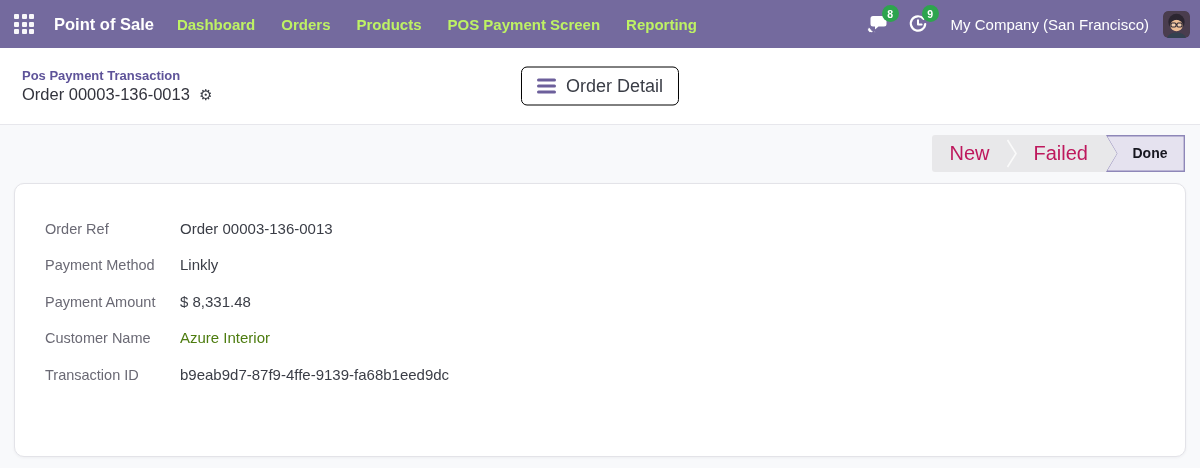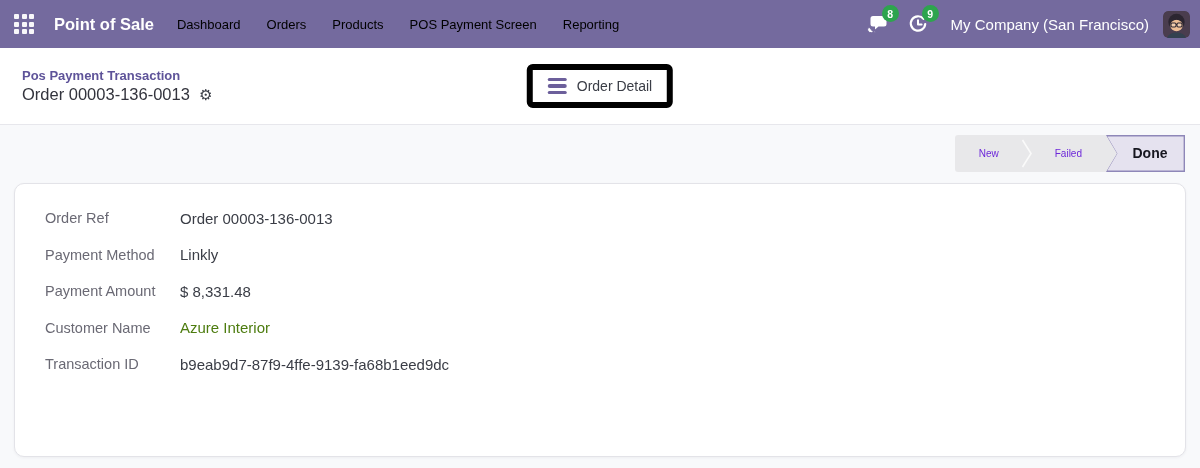--- a/index.html
+++ b/index.html
@@ -7,69 +7,69 @@
   body { font-family:"Liberation Sans", sans-serif; background:#f8f9fb; color:#33343d; }
 
   
   .navbar { height:48px; background:#746A9E; display:flex; align-items:center; color:#fff; }
   .apps-btn { width:48px; height:48px; display:flex; align-items:center; justify-content:center;
               background:transparent; border:none; cursor:pointer; }
   .grid-icon { display:grid; grid-template-columns:repeat(3,5px); grid-template-rows:repeat(3,5px); gap:2.5px; }
   .grid-icon i { background:#fff; opacity:.95; border-radius:1px; }
   .brand { font-size:16.5px; font-weight:700; margin:0 10px 0 6px; white-space:nowrap; cursor:pointer; }
   .menu { display:flex; align-items:center; height:100%; }
-  .menu-item { color:#000000; font-size:13px; padding:0 13px; height:100%; display:flex; align-items:center;
-               text-decoration:none; white-space:nowrap; cursor:pointer; }
+  .menu-item { color:#bef264; font-size:15px; padding:0 13px; height:100%; display:flex; align-items:center;
+               text-decoration:none; white-space:nowrap; cursor:pointer;font-weight:bold; }
   .nav-spacer { flex:1; }
   .systray { display:flex; align-items:center; gap:6px; padding-right:10px; }
   .tray-item { position:relative; width:34px; height:34px; display:flex; align-items:center;
                justify-content:center; cursor:pointer; }
   .badge { position:absolute; top:-2px; right:-4px; min-width:17px; height:17px; border-radius:9px;
            background:#2DA44E; color:#fff; font-size:10.5px; font-weight:700; display:flex;
            align-items:center; justify-content:center; padding:0 4px; }
   .company { font-size:15px; margin:0 8px 0 10px; white-space:nowrap; cursor:pointer; }
   .avatar { width:27px; height:27px; border-radius:5px; overflow:hidden; cursor:pointer; flex-shrink:0; }
 
   
   .control-panel { height:77px; background:#fff; border-bottom:1px solid #e7e7ec; display:flex;
                    align-items:center; position:relative; padding:0 16px 0 22px; }
   .cp-left { display:flex; flex-direction:column; justify-content:center; gap:2px; }
   .breadcrumb-link { font-size:13px; font-weight:700; color:#5e5399; text-decoration:none; cursor:pointer; }
   .title-row { display:flex; align-items:center; gap:9px; }
   .page-title { font-size:16.5px; font-weight:400; color:#33343d; }
   .gear { font-size:15px; color:#3c4049; cursor:pointer; line-height:1; }
   .order-detail-btn { position:absolute; left:50%; top:50%; transform:translate(-50%,-50%);
                       display:flex; align-items:center; gap:10px; background:#fff;
-                      border:6px solid #000000; border-radius:6px; padding:8px 15px;
-                      font-size:14px; color:#3a3d46; cursor:pointer; font-family:inherit; }
+                      border:1px solid #000000; border-radius:6px; padding:8px 15px;
+                      font-size:18px; color:#3a3d46; cursor:pointer; font-family:inherit; }
   .hamburger { display:flex; flex-direction:column; gap:3px; }
   .hamburger i { width:19px; height:3.2px; background:#6C5F9B; border-radius:2px; }
   .cp-right { margin-left:auto; display:flex; align-items:center; gap:12px; }
   .pager-value { font-size:15px; color:#42454d; }
   .pager-btns { display:flex; gap:2px; }
   .pager-btn { width:33px; height:30px; background:#e8eaed; border:none; border-radius:6px;
                display:flex; align-items:center; justify-content:center; cursor:pointer; }
 
   
   .statusbar-row { display:flex; justify-content:flex-end; padding:10px 15px 0 0; }
   .statusbar { display:flex; height:37px; background:#e8e8ea; border-radius:3px 0 0 3px; }
-  .stage { display:flex; align-items:center; padding:0 24px; font-size:10px; color:#6d28d9; cursor:pointer; }
+  .stage { display:flex; align-items:center; padding:0 18px; font-size:20px; color:#be185d; cursor:pointer; }
   .stage-sep { margin:0 -3px; flex-shrink:0; }
   .done-wrap { position:relative; width:79px; height:37px; cursor:pointer; }
   .done-border { position:absolute; inset:0; background:#8E87B8;
                  clip-path:polygon(0 0, 11px 50%, 0 100%, 100% 100%, 100% 0); }
   .done-fill { position:absolute; inset:1.4px; background:#E5E2EF;
                clip-path:polygon(0 0, 10px 50%, 0 100%, 100% 100%, 100% 0); }
   .done-label { position:relative; z-index:1; display:block; text-align:center; line-height:37px;
                 padding-left:9px; font-size:14px; font-weight:700; color:#16161f; }
 
   
   .sheet { margin:11px 14px 0 14px; height:274px; background:#fff; border:1px solid #e3e3e8;
            border-radius:10px; box-shadow:0 1px 3px rgba(40,40,60,.05); padding:16px 30px; }
-  .field-row { display:flex; align-items:center; height:36.5px; }
+  .field-row { display:flex; align-items:flex-end; height:36.5px; }
   .field-label { width:135px; flex-shrink:0; font-size:14.5px; color:#6a6974; }
   .field-value { font-size:15px; color:#3a3d46; }
   .field-value.link { color:#4d7c0f; cursor:pointer; }
 </style>
 </head>
 <body>
 
 <header class="navbar">
   <button class="apps-btn">
     <span class="grid-icon">

